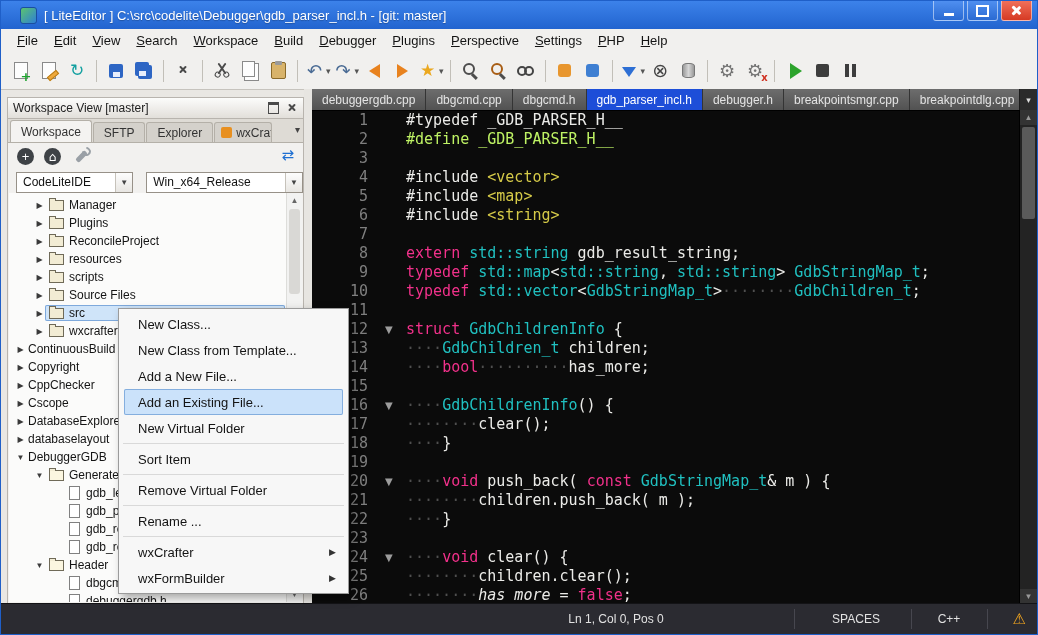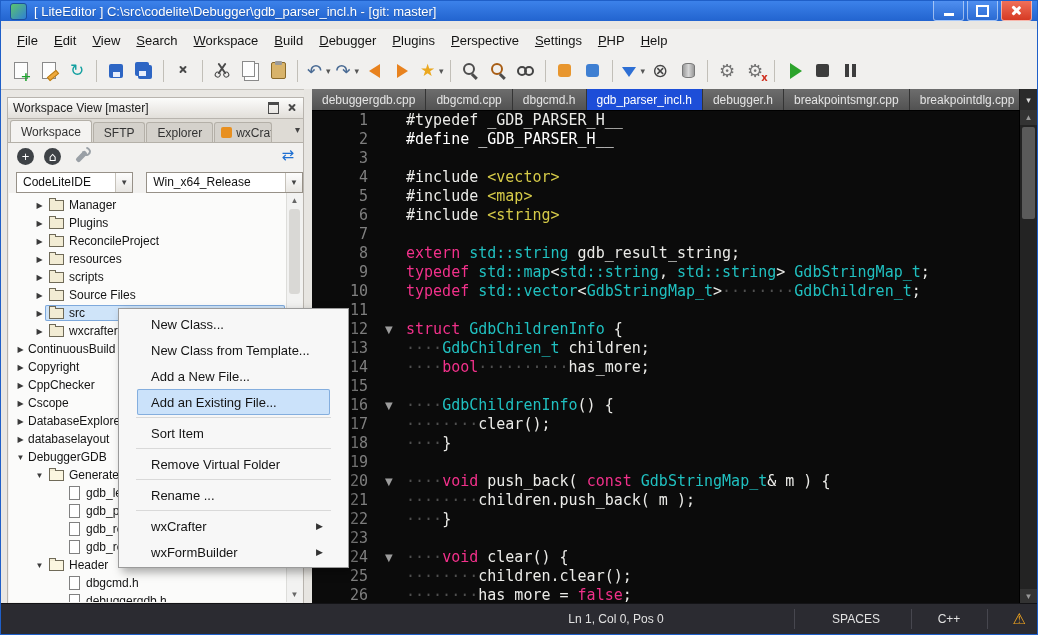--- a/index.html
+++ b/index.html
@@ -1,21 +1,21 @@
 <!DOCTYPE html>
 <html><head>
 <meta charset="utf-8">
 <style>
   html,body{margin:0;padding:0;background:#6b6b6b;}
   .window{position:relative;width:1038px;height:635px;overflow:hidden;background:#e9e7e3;
           font-family:"Liberation Sans",sans-serif;border:1px solid #1f5fc8;box-sizing:border-box;}
 
   
-  .titlebar{position:absolute;top:0;left:0;right:0;height:20px;
-            background:linear-gradient(180deg,#3c82ea,#2264cf);display:flex;align-items:center;padding-left:9px;}
+  .titlebar{position:absolute;top:0;left:0;right:0;height:28px;
+            background:linear-gradient(180deg,#3c82ea,#2264cf);display:flex;align-items:center;padding-left:19px;}
   .app-icon{width:15px;height:15px;border-radius:3px;background:linear-gradient(135deg,#5cc46e,#2e7fd6);
             border:1px solid #1b4e9e;margin-right:7px;flex:none;}
   .title-text{color:#fff;font-size:13px;white-space:nowrap;text-shadow:0 1px 1px rgba(0,0,0,.25);}
   .win-controls{position:absolute;top:0;right:5px;display:flex;gap:3px;}
   .wbtn{width:29px;height:19px;display:flex;align-items:center;justify-content:center;
         border:1px solid rgba(255,255,255,.5);border-top:none;border-radius:0 0 3px 3px;
         background:linear-gradient(#4f8ff0,#2a6ad2);}
   .wbtn.close{background:linear-gradient(#f0705a,#d63a24);}
   .glyph-min{width:10px;height:3px;background:#fff;margin-top:8px;}
   .glyph-max{width:9px;height:8px;border:2px solid #fff;}
@@ -145,21 +145,21 @@
   .sb-ws{left:800px;width:110px;}
   .sb-lang{left:912px;width:72px;}
   .sbsep{position:absolute;top:5px;bottom:5px;width:1px;background:#47474f;}
   .s1{left:793px;} .s2{left:910px;} .s3{left:986px;}
   .sb-warn{position:absolute;right:11px;top:0;height:100%;display:flex;align-items:center;font-size:15px;color:#f5a81f;
            font-family:"DejaVu Sans",sans-serif;}
   .sb-warn::before{content:"⚠";}
 
   
   .context-menu{position:absolute;left:117px;top:307px;width:231px;background:#f7f7f7;border:1px solid #9b9b9b;
-                box-shadow:4px 4px 9px rgba(0,0,0,.35);z-index:60;padding:2px 16px;box-sizing:border-box;}
+                box-shadow:4px 4px 9px rgba(0,0,0,.35);z-index:60;padding:2px 3px;box-sizing:border-box;}
   .mitem{height:26px;display:flex;align-items:center;padding:0 10px 0 16px;font-size:13px;color:#141414;position:relative;}
   .mitem.hl{background:#cbe2fa;box-shadow:inset 0 0 0 1px #84aede;border-radius:2px;margin:0 2px;padding-left:14px;}
   .msep{height:1px;background:#d9d9d9;margin:2px 1px;}
   .subarrow{position:absolute;right:9px;font-size:9px;color:#333;}
 </style>
 </head>
 <body>
 
 <div class="window">
 
@@ -534,21 +534,21 @@
         <div class="etab">dbgcmd.cpp</div>
         <div class="etab">dbgcmd.h</div>
         <div class="etab active">gdb_parser_incl.h</div>
         <div class="etab">debugger.h</div>
         <div class="etab">breakpointsmgr.cpp</div>
         <div class="etab">breakpointdlg.cpp</div>
         <div class="etab-chevron">▾</div>
       </div>
     <div class="code">
         <div class="cline"><span class="lnum" style="color: rgb(127, 127, 127);">1</span><span class="lfold"></span><span class="lcode"><span style="color: rgb(235, 235, 232);">#typedef _GDB_PARSER_H__</span></span></div>
-        <div class="cline"><span class="lnum" style="color: rgb(127, 127, 127);">2</span><span class="lfold"></span><span class="lcode"><span style="color: #ffffff;">#define _GDB_PARSER_H__</span></span></div>
+        <div class="cline"><span class="lnum" style="color: rgb(127, 127, 127);">2</span><span class="lfold"></span><span class="lcode"><span style="color: #bef264;">#define _GDB_PARSER_H__</span></span></div>
         <div class="cline"><span class="lnum" style="color: rgb(127, 127, 127);">3</span><span class="lfold"></span><span class="lcode"></span></div>
         <div class="cline"><span class="lnum" style="color: rgb(127, 127, 127);">4</span><span class="lfold"></span><span class="lcode"><span style="color: rgb(235, 235, 232);">#include </span><span style="color: rgb(213, 202, 72);">&lt;vector&gt;</span></span></div>
         <div class="cline"><span class="lnum" style="color: rgb(127, 127, 127);">5</span><span class="lfold"></span><span class="lcode"><span style="color: rgb(235, 235, 232);">#include </span><span style="color: rgb(213, 202, 72);">&lt;map&gt;</span></span></div>
         <div class="cline"><span class="lnum" style="color: rgb(127, 127, 127);">6</span><span class="lfold"></span><span class="lcode"><span style="color: rgb(235, 235, 232);">#include </span><span style="color: rgb(213, 202, 72);">&lt;string&gt;</span></span></div>
         <div class="cline"><span class="lnum" style="color: rgb(127, 127, 127);">7</span><span class="lfold"></span><span class="lcode"></span></div>
         <div class="cline"><span class="lnum" style="color: rgb(127, 127, 127);">8</span><span class="lfold"></span><span class="lcode"><span style="color: rgb(242, 49, 139);">extern</span><span style="color: rgb(235, 235, 232);"> </span><span style="color: rgb(32, 192, 192);">std::string</span><span style="color: rgb(235, 235, 232);"> gdb_result_string;</span></span></div>
         <div class="cline"><span class="lnum" style="color: rgb(127, 127, 127);">9</span><span class="lfold"></span><span class="lcode"><span style="color: rgb(242, 49, 139);">typedef</span><span style="color: rgb(235, 235, 232);"> </span><span style="color: rgb(32, 192, 192);">std::map</span><span style="color: rgb(235, 235, 232);">&lt;</span><span style="color: rgb(32, 192, 192);">std::string</span><span style="color: rgb(235, 235, 232);">, </span><span style="color: rgb(32, 192, 192);">std::string</span><span style="color: rgb(235, 235, 232);">&gt; </span><span style="color: rgb(32, 192, 192);">GdbStringMap_t</span><span style="color: rgb(235, 235, 232);">;</span></span></div>
         <div class="cline"><span class="lnum" style="color: rgb(127, 127, 127);">10</span><span class="lfold"></span><span class="lcode"><span style="color: rgb(242, 49, 139);">typedef</span><span style="color: rgb(235, 235, 232);"> </span><span style="color: rgb(32, 192, 192);">std::vector</span><span style="color: rgb(235, 235, 232);">&lt;</span><span style="color: rgb(32, 192, 192);">GdbStringMap_t</span><span style="color: rgb(235, 235, 232);">&gt;</span><span style="color: rgb(79, 79, 79);">········</span><span style="color: rgb(32, 192, 192);">GdbChildren_t</span><span style="color: rgb(235, 235, 232);">;</span></span></div>
         <div class="cline"><span class="lnum" style="color: rgb(127, 127, 127);">11</span><span class="lfold"></span><span class="lcode"></span></div>
         <div class="cline"><span class="lnum" style="color: rgb(127, 127, 127);">12</span><span class="lfold">▼</span><span class="lcode"><span style="color: rgb(242, 49, 139);">struct</span><span style="color: rgb(235, 235, 232);"> </span><span style="color: rgb(32, 192, 192);">GdbChildrenInfo</span><span style="color: rgb(235, 235, 232);"> {</span></span></div>
@@ -558,21 +558,21 @@
         <div class="cline"><span class="lnum" style="color: rgb(127, 127, 127);">16</span><span class="lfold">▼</span><span class="lcode"><span style="color: rgb(79, 79, 79);">····</span><span style="color: rgb(32, 192, 192);">GdbChildrenInfo</span><span style="color: rgb(235, 235, 232);">() {</span></span></div>
         <div class="cline"><span class="lnum" style="color: rgb(127, 127, 127);">17</span><span class="lfold"></span><span class="lcode"><span style="color: rgb(79, 79, 79);">········</span><span style="color: rgb(235, 235, 232);">clear();</span></span></div>
         <div class="cline"><span class="lnum" style="color: rgb(127, 127, 127);">18</span><span class="lfold"></span><span class="lcode"><span style="color: rgb(79, 79, 79);">····</span><span style="color: rgb(235, 235, 232);">}</span></span></div>
         <div class="cline"><span class="lnum" style="color: rgb(127, 127, 127);">19</span><span class="lfold"></span><span class="lcode"></span></div>
         <div class="cline"><span class="lnum" style="color: rgb(127, 127, 127);">20</span><span class="lfold">▼</span><span class="lcode"><span style="color: rgb(79, 79, 79);">····</span><span style="color: rgb(242, 49, 139);">void</span><span style="color: rgb(235, 235, 232);"> push_back( </span><span style="color: rgb(242, 49, 139);">const</span><span style="color: rgb(235, 235, 232);"> </span><span style="color: rgb(32, 192, 192);">GdbStringMap_t</span><span style="color: rgb(235, 235, 232);">&amp; m ) {</span></span></div>
         <div class="cline"><span class="lnum" style="color: rgb(127, 127, 127);">21</span><span class="lfold"></span><span class="lcode"><span style="color: rgb(79, 79, 79);">········</span><span style="color: rgb(235, 235, 232);">children.push_back( m );</span></span></div>
         <div class="cline"><span class="lnum" style="color: rgb(127, 127, 127);">22</span><span class="lfold"></span><span class="lcode"><span style="color: rgb(79, 79, 79);">····</span><span style="color: rgb(235, 235, 232);">}</span></span></div>
         <div class="cline"><span class="lnum" style="color: rgb(127, 127, 127);">23</span><span class="lfold"></span><span class="lcode"></span></div>
         <div class="cline"><span class="lnum" style="color: rgb(127, 127, 127);">24</span><span class="lfold">▼</span><span class="lcode"><span style="color: rgb(79, 79, 79);">····</span><span style="color: rgb(242, 49, 139);">void</span><span style="color: rgb(235, 235, 232);"> clear() {</span></span></div>
         <div class="cline"><span class="lnum" style="color: rgb(127, 127, 127);">25</span><span class="lfold"></span><span class="lcode"><span style="color: rgb(79, 79, 79);">········</span><span style="color: rgb(235, 235, 232);">children.clear();</span></span></div>
-        <div class="cline"><span class="lnum" style="color: rgb(127, 127, 127);">26</span><span class="lfold"></span><span class="lcode"><span style="color: rgb(79, 79, 79);">········</span><span style="color: rgb(235, 235, 232);">has_more = </span><span style="color: rgb(242, 49, 139);">false</span><span style="color: rgb(235, 235, 232);">;</span></span></div>
+        <div class="cline"><span class="lnum" style="color: rgb(127, 127, 127);">26</span><span class="lfold"></span><span class="lcode"><span style="color: rgb(79, 79, 79);">········</span><span style="color: rgb(235, 235, 232); font-style: italic;">has_more = </span><span style="color: rgb(242, 49, 139);">false</span><span style="color: rgb(235, 235, 232);">;</span></span></div>
       </div>
     <div class="vscroll">
       <div class="vs-up">▲</div>
       <div class="vs-thumb"></div>
       <div class="vs-down">▼</div>
     </div>
   </div>
 
   <div class="statusbar">
     <span class="sb sb-pos">Ln 1, Col 0, Pos 0</span>
@@ -590,20 +590,23 @@
       </div>
       <div class="mitem">
         <span>New Class from Template...</span>
       </div>
       <div class="mitem">
         <span>Add a New File...</span>
       </div>
       <div class="mitem hl">
         <span>Add an Existing File...</span>
       </div>
+      <div class="mitem">
+        <span>New Virtual Folder</span>
+      </div>
       <div class="msep"></div>
       <div class="mitem">
         <span>Sort Item</span>
       </div>
       <div class="msep"></div>
       <div class="mitem">
         <span>Remove Virtual Folder</span>
       </div>
       <div class="msep"></div>
       <div class="mitem">

